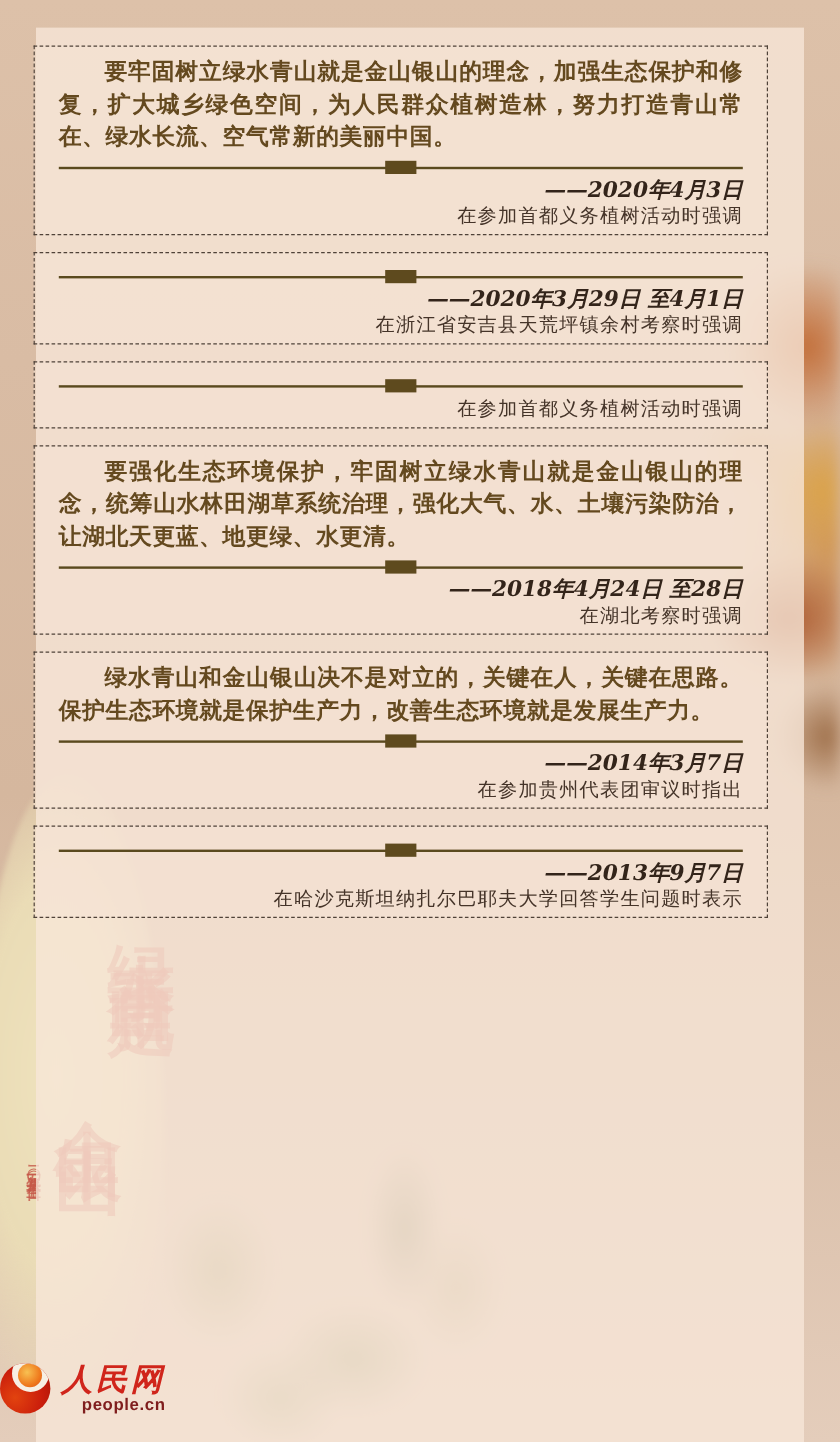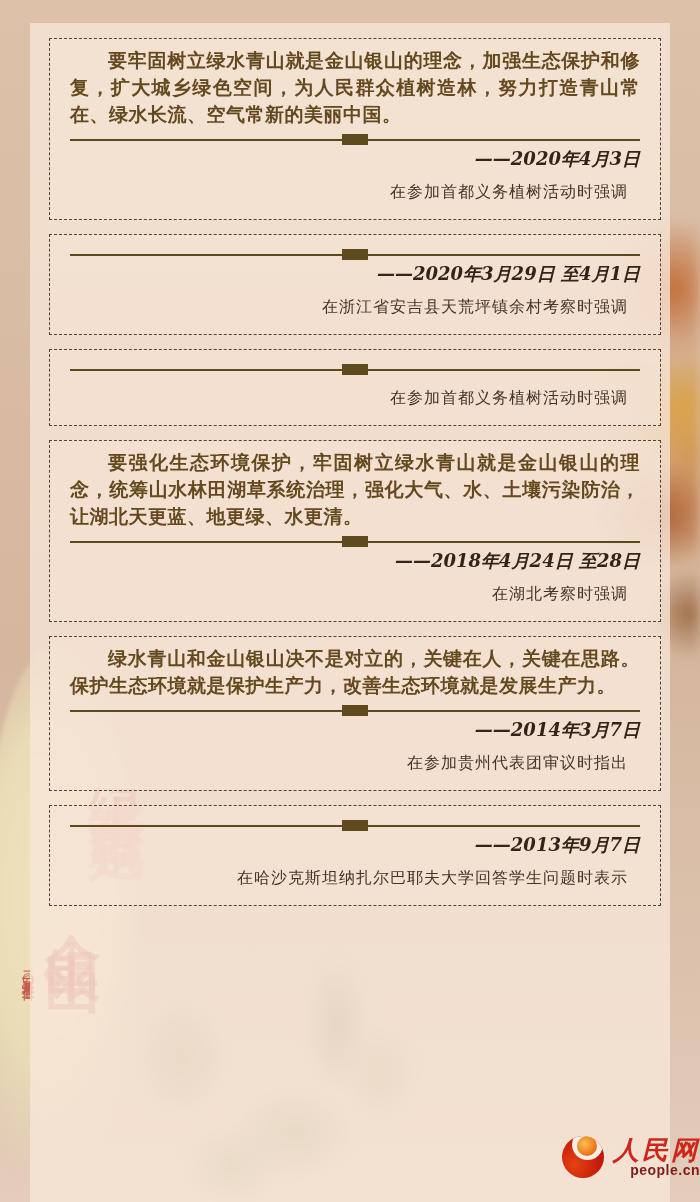--- a/index.html
+++ b/index.html
@@ -39,44 +39,44 @@
   .calli{
     writing-mode:vertical-rl;text-orientation:upright;
     font-family:"DejaVu Serif", serif;font-weight:bold;
     color:rgba(206,99,84,.58);
   }
   .calli-right{left:80px;top:742px;font-size:56px;letter-spacing:8px;}
   .calli-left{left:36px;top:888px;font-size:56px;letter-spacing:8px;}
   .calli-date{left:19px;top:962px;font-size:12px;letter-spacing:2px;color:rgba(198,88,72,.8);}
   
   .overlay-panel{position:absolute;z-index:2;left:30px;top:23px;width:640px;height:1179px;background:rgba(247,231,216,.78);}
-  .content{position:absolute;z-index:3;left:49px;top:38px;width:612px;}
+  .content{position:absolute;z-index:3;left:28px;top:38px;width:612px;}
   .card{
     box-sizing:border-box;width:612px;margin-bottom:14px;
     border:1px dashed #4f4238;background:rgba(245,227,211,.6);
     padding:8px 20px 4px;
   }
   .quote{
     margin:0;font-weight:bold;font-size:19px;line-height:27px;letter-spacing:.5px;
     color:#64491f;text-indent:2em;text-align:justify;
     font-family:"Liberation Sans", sans-serif;
   }
   .divider{position:relative;height:11px;margin:6px 0 3px;}
   .divider .line{position:absolute;left:0;right:0;top:5px;height:2px;background:#5a4a1e;}
   .divider .square{position:absolute;left:50%;top:0;margin-left:-13px;width:26px;height:11px;background:#5e4a1e;}
   .date{
     margin:2px 0 0;text-align:right;font-size:18px;line-height:21px;
     font-family:"DejaVu Serif", serif;font-style:italic;font-weight:bold;color:#33241a;
   }
   .occasion{
-    margin:12px;text-align:right;font-size:16px;line-height:22px;letter-spacing:1px;
+    margin:0;text-align:right;font-size:16px;line-height:22px;letter-spacing:1px;
     font-family:"DejaVu Serif", serif;color:#453429;
   }
   
-  .footer{position:absolute;z-index:4;left:0;top:1128px;width:700px;height:58px;display:flex;align-items:center;justify-content:flex-end;}
+  .footer{position:absolute;z-index:4;left:0;top:1128px;width:700px;height:58px;display:flex;align-items:center;justify-content:flex-start;}
   .logo{display:flex;align-items:center;gap:9px;cursor:pointer;}
   .globe{position:relative;width:42px;height:42px;border-radius:50%;overflow:hidden;
     background:radial-gradient(circle at 30% 68%, #e2430f 0%, #ca1d0c 55%, #a61407 95%);}
   .globe::before{content:"";position:absolute;left:10px;top:-7px;width:31px;height:31px;border-radius:50%;background:#f7efe3;}
   .globe::after{content:"";position:absolute;left:15px;top:0px;width:20px;height:20px;border-radius:50%;
     background:radial-gradient(circle at 38% 38%, #f8c152, #ef7b1e 60%, #dd5012);}
   .brand-col{display:flex;flex-direction:column;align-items:flex-end;}
   .brand{font-family:"DejaVu Serif", serif;font-style:italic;font-weight:bold;font-size:26px;line-height:26px;color:#d0251b;letter-spacing:3px;}
   .domain{font-family:"Liberation Sans", sans-serif;font-weight:bold;font-size:14px;line-height:15px;color:#7f1d1d;letter-spacing:.5px;}
 </style>

